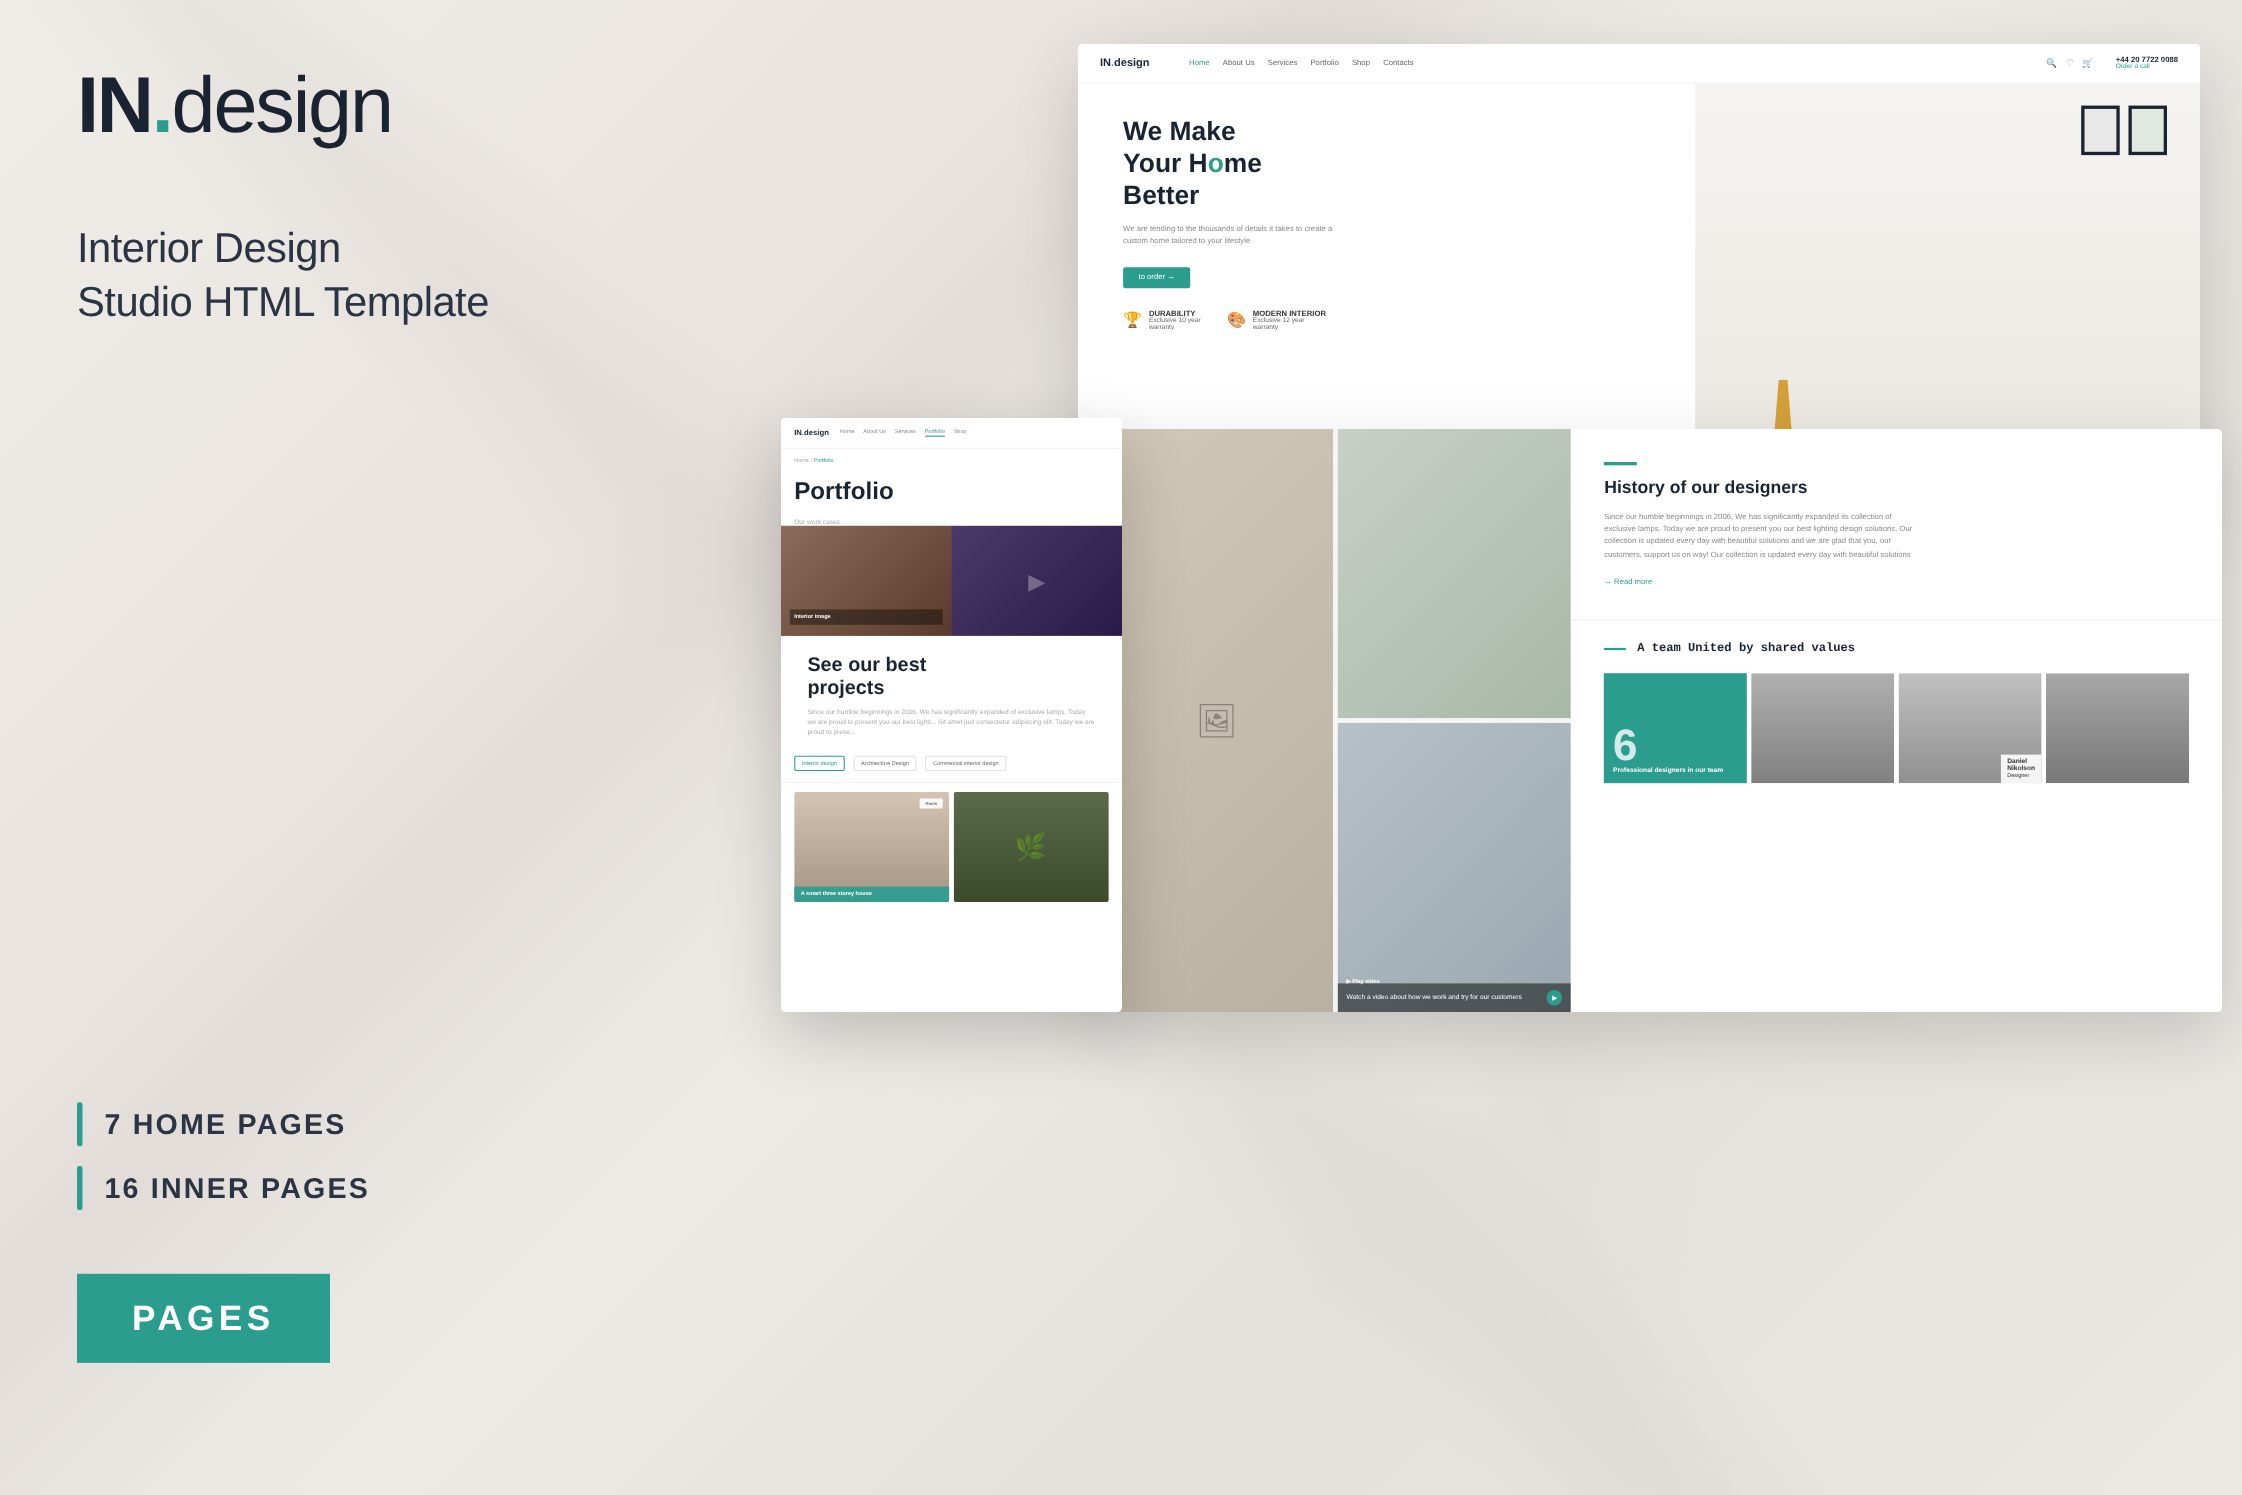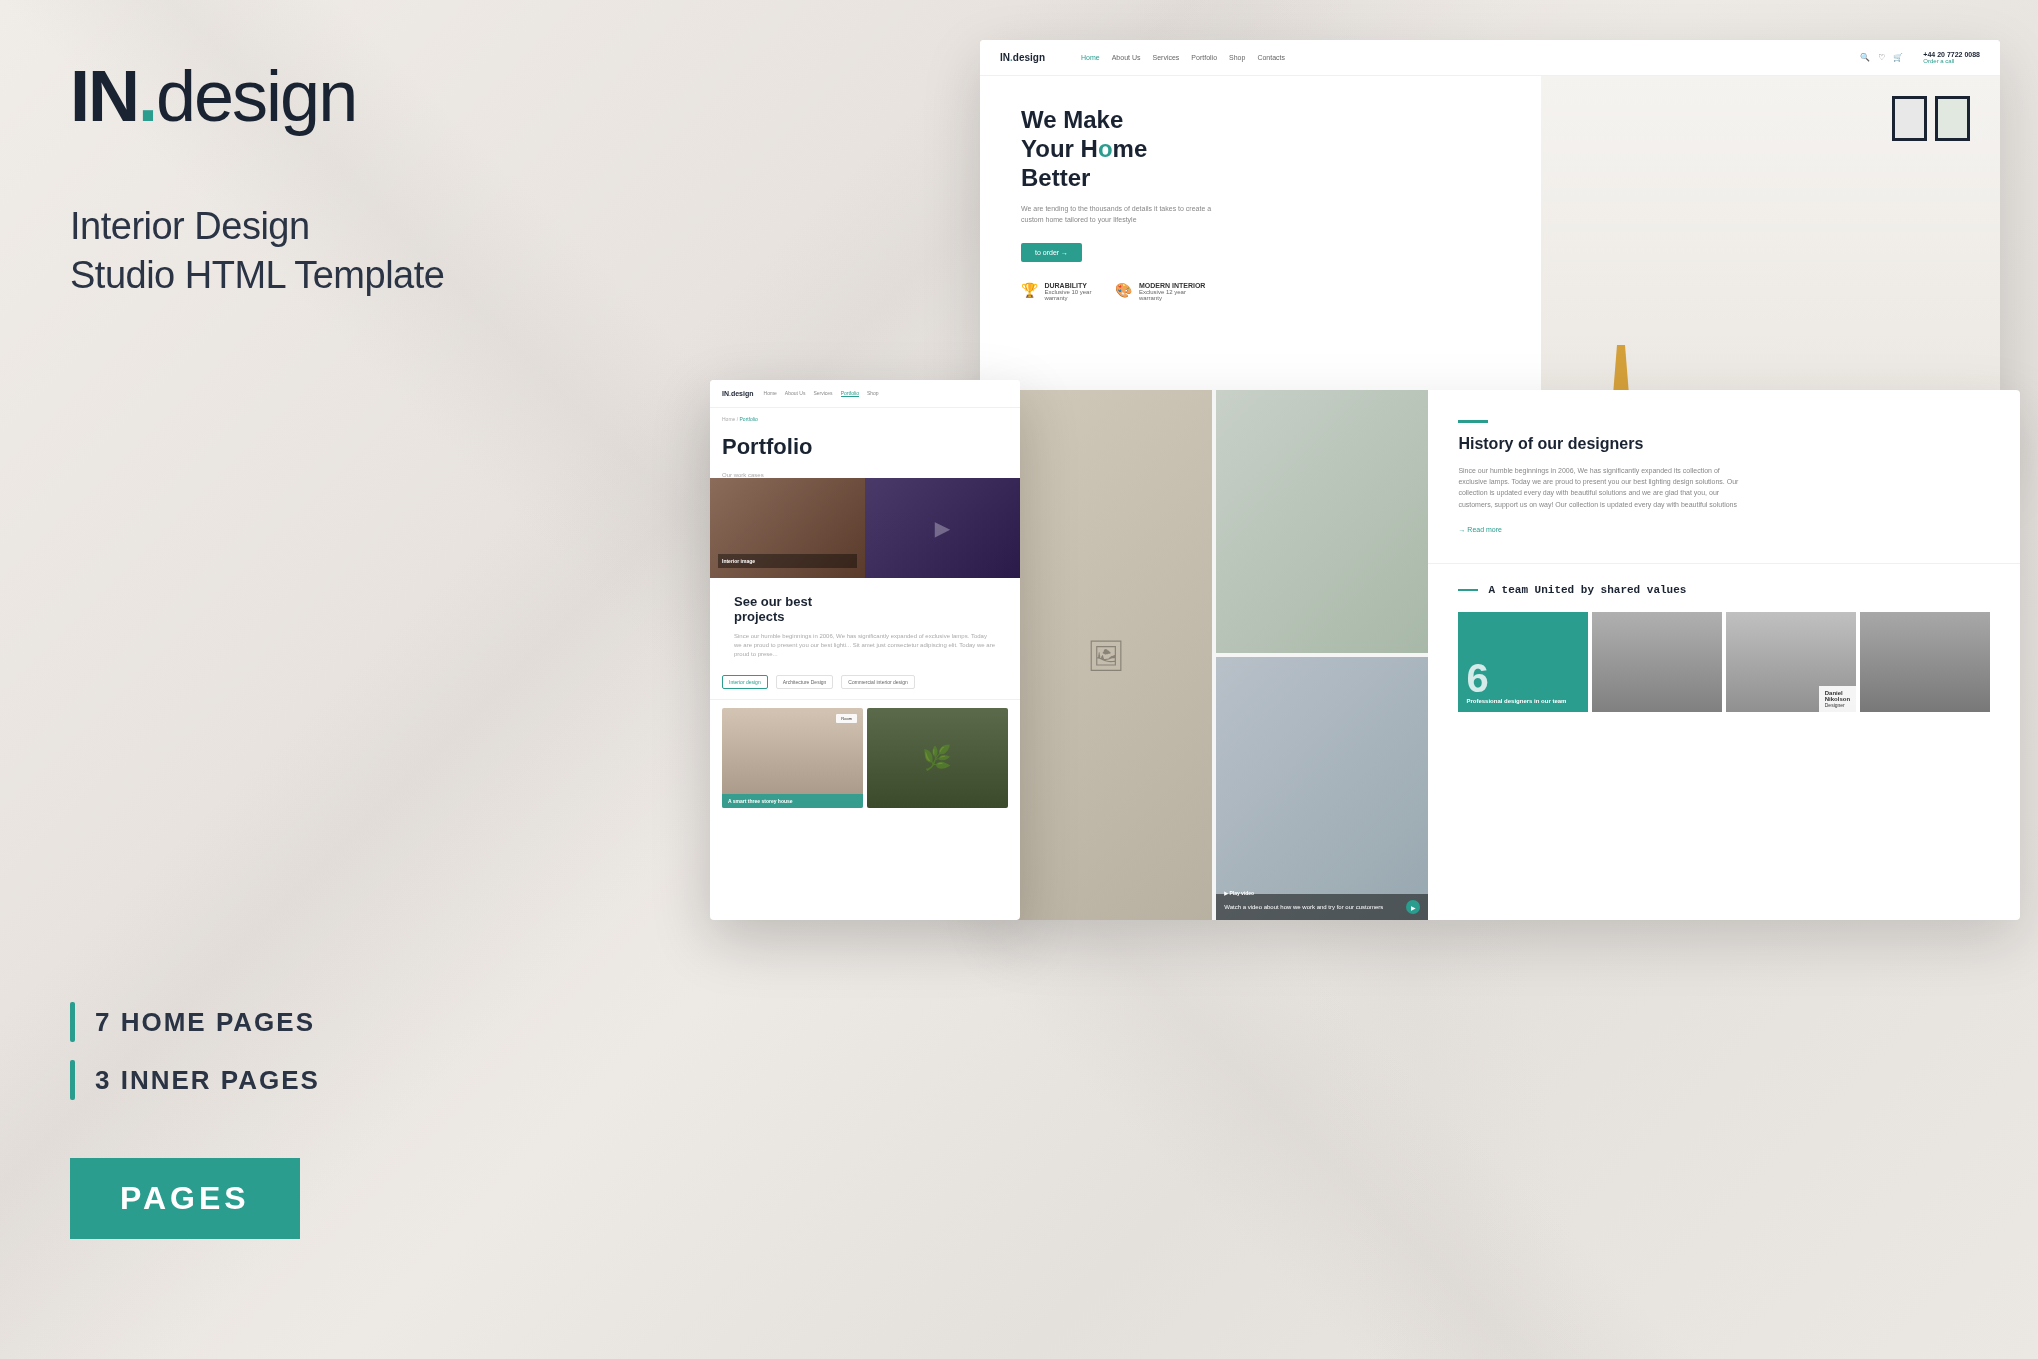--- a/index.html
+++ b/index.html
@@ -572,21 +572,21 @@
       right: 6px;
       background: rgba(255,255,255,0.9);
       color: #333;
       font-size: 4px;
       padding: 2px 5px;
       border-radius: 1px;
     }
 
     .see-projects {
       padding: 8px 12px;
-      font-size: 13px;
+      font-size: 18px;
       font-weight: 700;
       color: #1a2332;
     }
     .see-projects-sub {
       padding: 0 12px 6px;
       font-size: 6px;
       color: #aaa;
       line-height: 1.5;
     }
   </style>
@@ -604,21 +604,21 @@
 
   <div class="tagline">Interior Design<br>Studio HTML Template</div>
 
   <div class="stats-section">
     <div class="stat-item">
       <div class="stat-bar"></div>
       <div class="stat-text">7 HOME PAGES</div>
     </div>
     <div class="stat-item">
       <div class="stat-bar"></div>
-      <div class="stat-text">3 INNER PAGES</div>
+      <div class="stat-text">16 INNER PAGES</div>
     </div>
     <div class="html-badge">PAGES</div>
   </div>
 </div>
 
 <div class="right-section">
 
   <div class="mockup-home">
     <div class="mockup-nav">
       <div class="nav-logo-small">IN<span>.</span>design</div>

